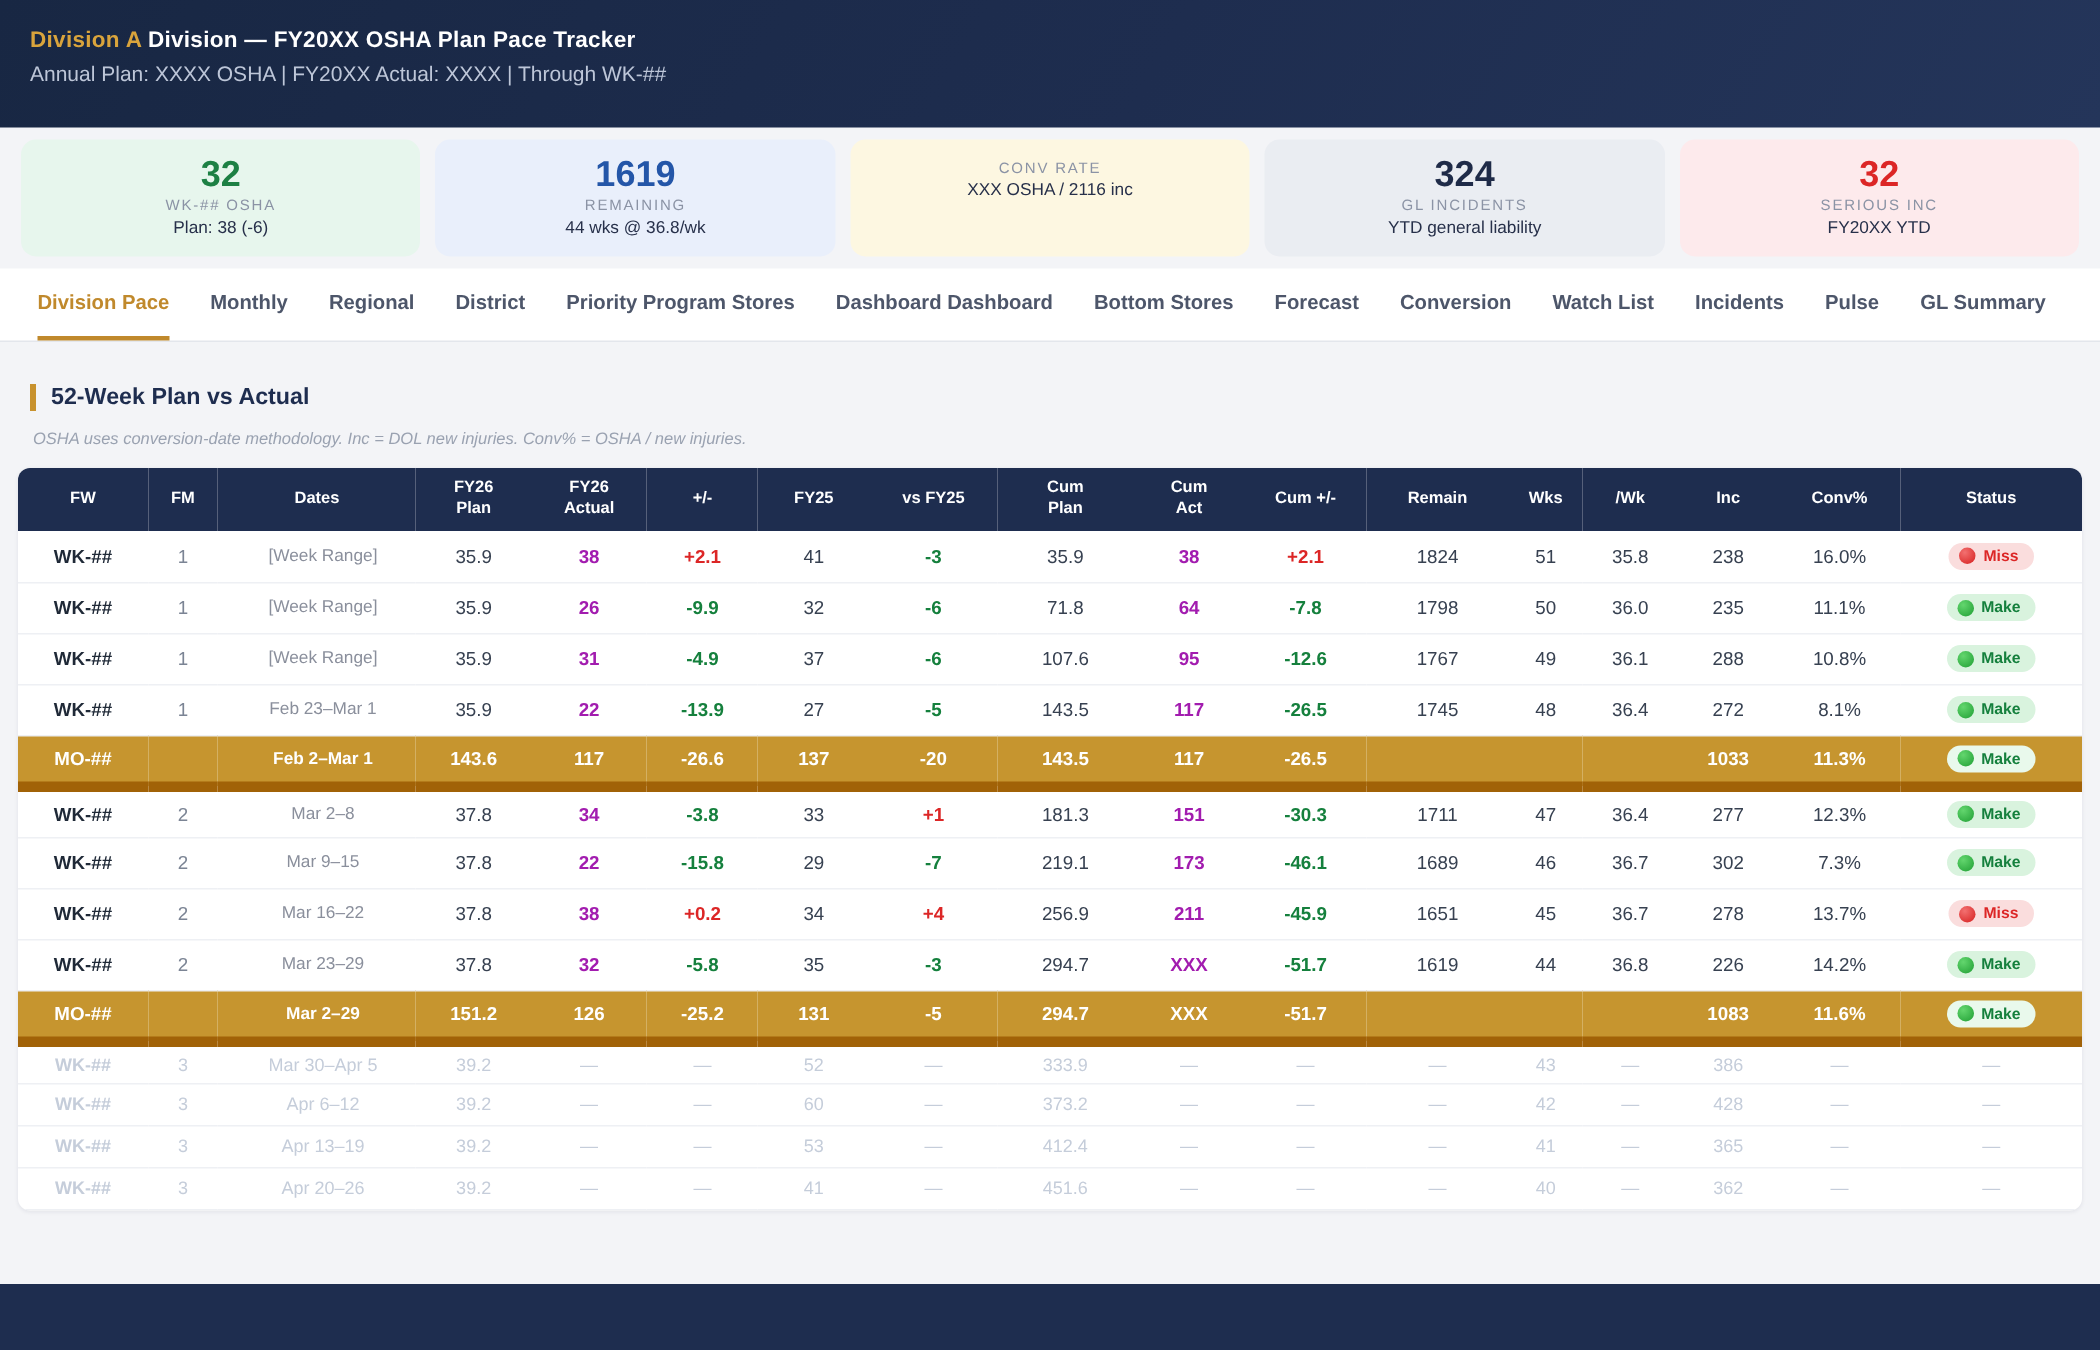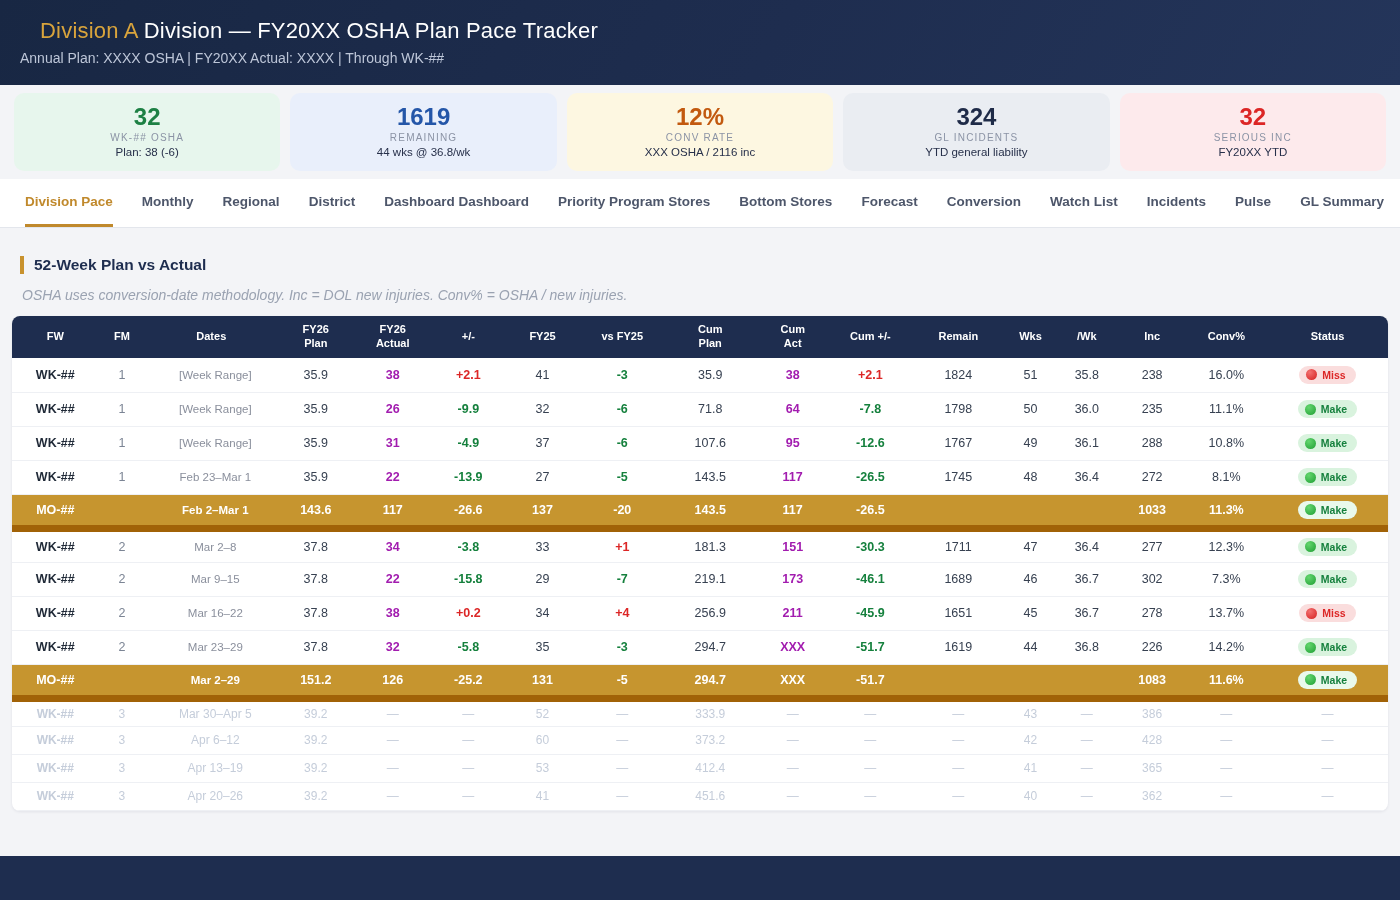--- a/index.html
+++ b/index.html
@@ -1,39 +1,39 @@
 <!DOCTYPE html>
 <html><head>
 <meta charset="utf-8">
 <style>
   * { margin:0; padding:0; box-sizing:border-box; }
   html,body { width:1400px; height:900px; overflow:hidden; }
   body { font-family:"Liberation Sans","DejaVu Sans",sans-serif; background:#f3f4f7; position:relative; }
 
   
   .app-header { background:linear-gradient(120deg,#182743 0%,#1e2d4f 55%,#24355a 100%); height:85px; padding:18px 20px 0 20px; }
-  .app-title { font-size:22px; font-weight:400; color:#fff; letter-spacing:.2px;margin-left:20px; }
+  .app-title { font-size:15px; font-weight:700; color:#fff; letter-spacing:.2px; }
   .app-title .brand { color:#d9a43c; }
   .app-subtitle { font-size:14px; color:#bdc6d8; margin-top:6px; }
 
   
   .kpi-row { display:flex; gap:10px; padding:8px 14px; }
   .kpi-card { flex:1; border-radius:10px; text-align:center; padding:11px 4px 12px; height:78px; }
   .kpi-value { font-size:24px; font-weight:800; line-height:1.05; }
   .kpi-label { font-size:10px; letter-spacing:1.2px; color:#8b93a5; margin-top:3px; }
   .kpi-sub { font-size:11.5px; color:#27304a; margin-top:3px; }
 
   
-  .tab-bar { background:#fff; border-bottom:1px solid #e3e6ec; height:49px; display:flex; justify-content:space-between; padding:0 16px 0 25px; }
+  .tab-bar { background:#fff; border-bottom:1px solid #e3e6ec; height:49px; display:flex; justify-content:space-between; padding:0 36px 0 25px; }
   .tab { font-size:13.5px; font-weight:600; color:#4d566a; line-height:46px; cursor:pointer; white-space:nowrap; border-bottom:3px solid transparent; }
   .tab.active { color:#c0892c; border-bottom-color:#c0892c; }
 
   
   .section-title { margin:28px 0 0 20px; border-left:4px solid #c8922e; padding-left:10px; font-size:15.5px; font-weight:800; color:#1e2d4f; }
-  .section-note { margin:13px 0 0 22px; font-size:14px; font-style:italic; color:#9aa2b1; }
+  .section-note { margin:13px 0 0 22px; font-size:11px; font-style:italic; color:#9aa2b1; }
 
   
   .table-wrap { margin:13px 12px 0; border-radius:8px; overflow:hidden; background:#fff; box-shadow:0 1px 3px rgba(20,30,60,.08); }
   table { width:100%; border-collapse:collapse; table-layout:fixed; }
   thead th { background:#1e2d4f; color:#fff; font-size:11px; font-weight:700; height:42px; vertical-align:middle; text-align:center; white-space:pre-line; line-height:1.25; }
   tbody td { height:34px; font-size:12.5px; text-align:center; vertical-align:middle; border-bottom:1px solid #eef0f4; color:#374151; }
   td.col-fw { font-weight:700; color:#1f2937; }
   td.col-fm { color:#7b8494; }
   td.col-dates { text-align:center; padding-left:8px; color:#8a8f9c; font-size:11.5px; }
   td.col-actual, td.col-cum_act { font-weight:700; color:#a21caf; }
@@ -70,43 +70,42 @@
       <div class="kpi-value" style="color:#1d8044">32</div>
       <div class="kpi-label">WK-## OSHA</div>
       <div class="kpi-sub">Plan: 38 (-6)</div>
     </div>
     <div class="kpi-card" style="background: rgb(233, 239, 251);">
       <div class="kpi-value" style="color:#2456a8">1619</div>
       <div class="kpi-label">REMAINING</div>
       <div class="kpi-sub">44 wks @ 36.8/wk</div>
     </div>
     <div class="kpi-card" style="background: rgb(253, 247, 225);">
-      <div class="kpi-value" style="color:#c2590f">12%</div>
       <div class="kpi-label">CONV RATE</div>
       <div class="kpi-sub">XXX OSHA / 2116 inc</div>
     </div>
     <div class="kpi-card" style="background: rgb(234, 237, 242);">
       <div class="kpi-value" style="color:#1f2b48">324</div>
       <div class="kpi-label">GL INCIDENTS</div>
       <div class="kpi-sub">YTD general liability</div>
     </div>
     <div class="kpi-card" style="background: rgb(253, 234, 236);">
       <div class="kpi-value" style="color:#dc2626">32</div>
       <div class="kpi-label">SERIOUS INC</div>
       <div class="kpi-sub">FY20XX YTD</div>
     </div>
   </section>
 
 <nav class="tab-bar" id="tab-bar">
     <div class="tab active">Division Pace</div>
     <div class="tab">Monthly</div>
     <div class="tab">Regional</div>
     <div class="tab">District</div>
+    <div class="tab">Priority Program Stores</div>
     <div class="tab">Dashboard Dashboard</div>
-    <div class="tab">Priority Program Stores</div>
     <div class="tab">Bottom Stores</div>
     <div class="tab">Forecast</div>
     <div class="tab">Conversion</div>
     <div class="tab">Watch List</div>
     <div class="tab">Incidents</div>
     <div class="tab">Pulse</div>
     <div class="tab">GL Summary</div>
   </nav>
 
 <h2 class="section-title">52-Week Plan vs Actual</h2>

